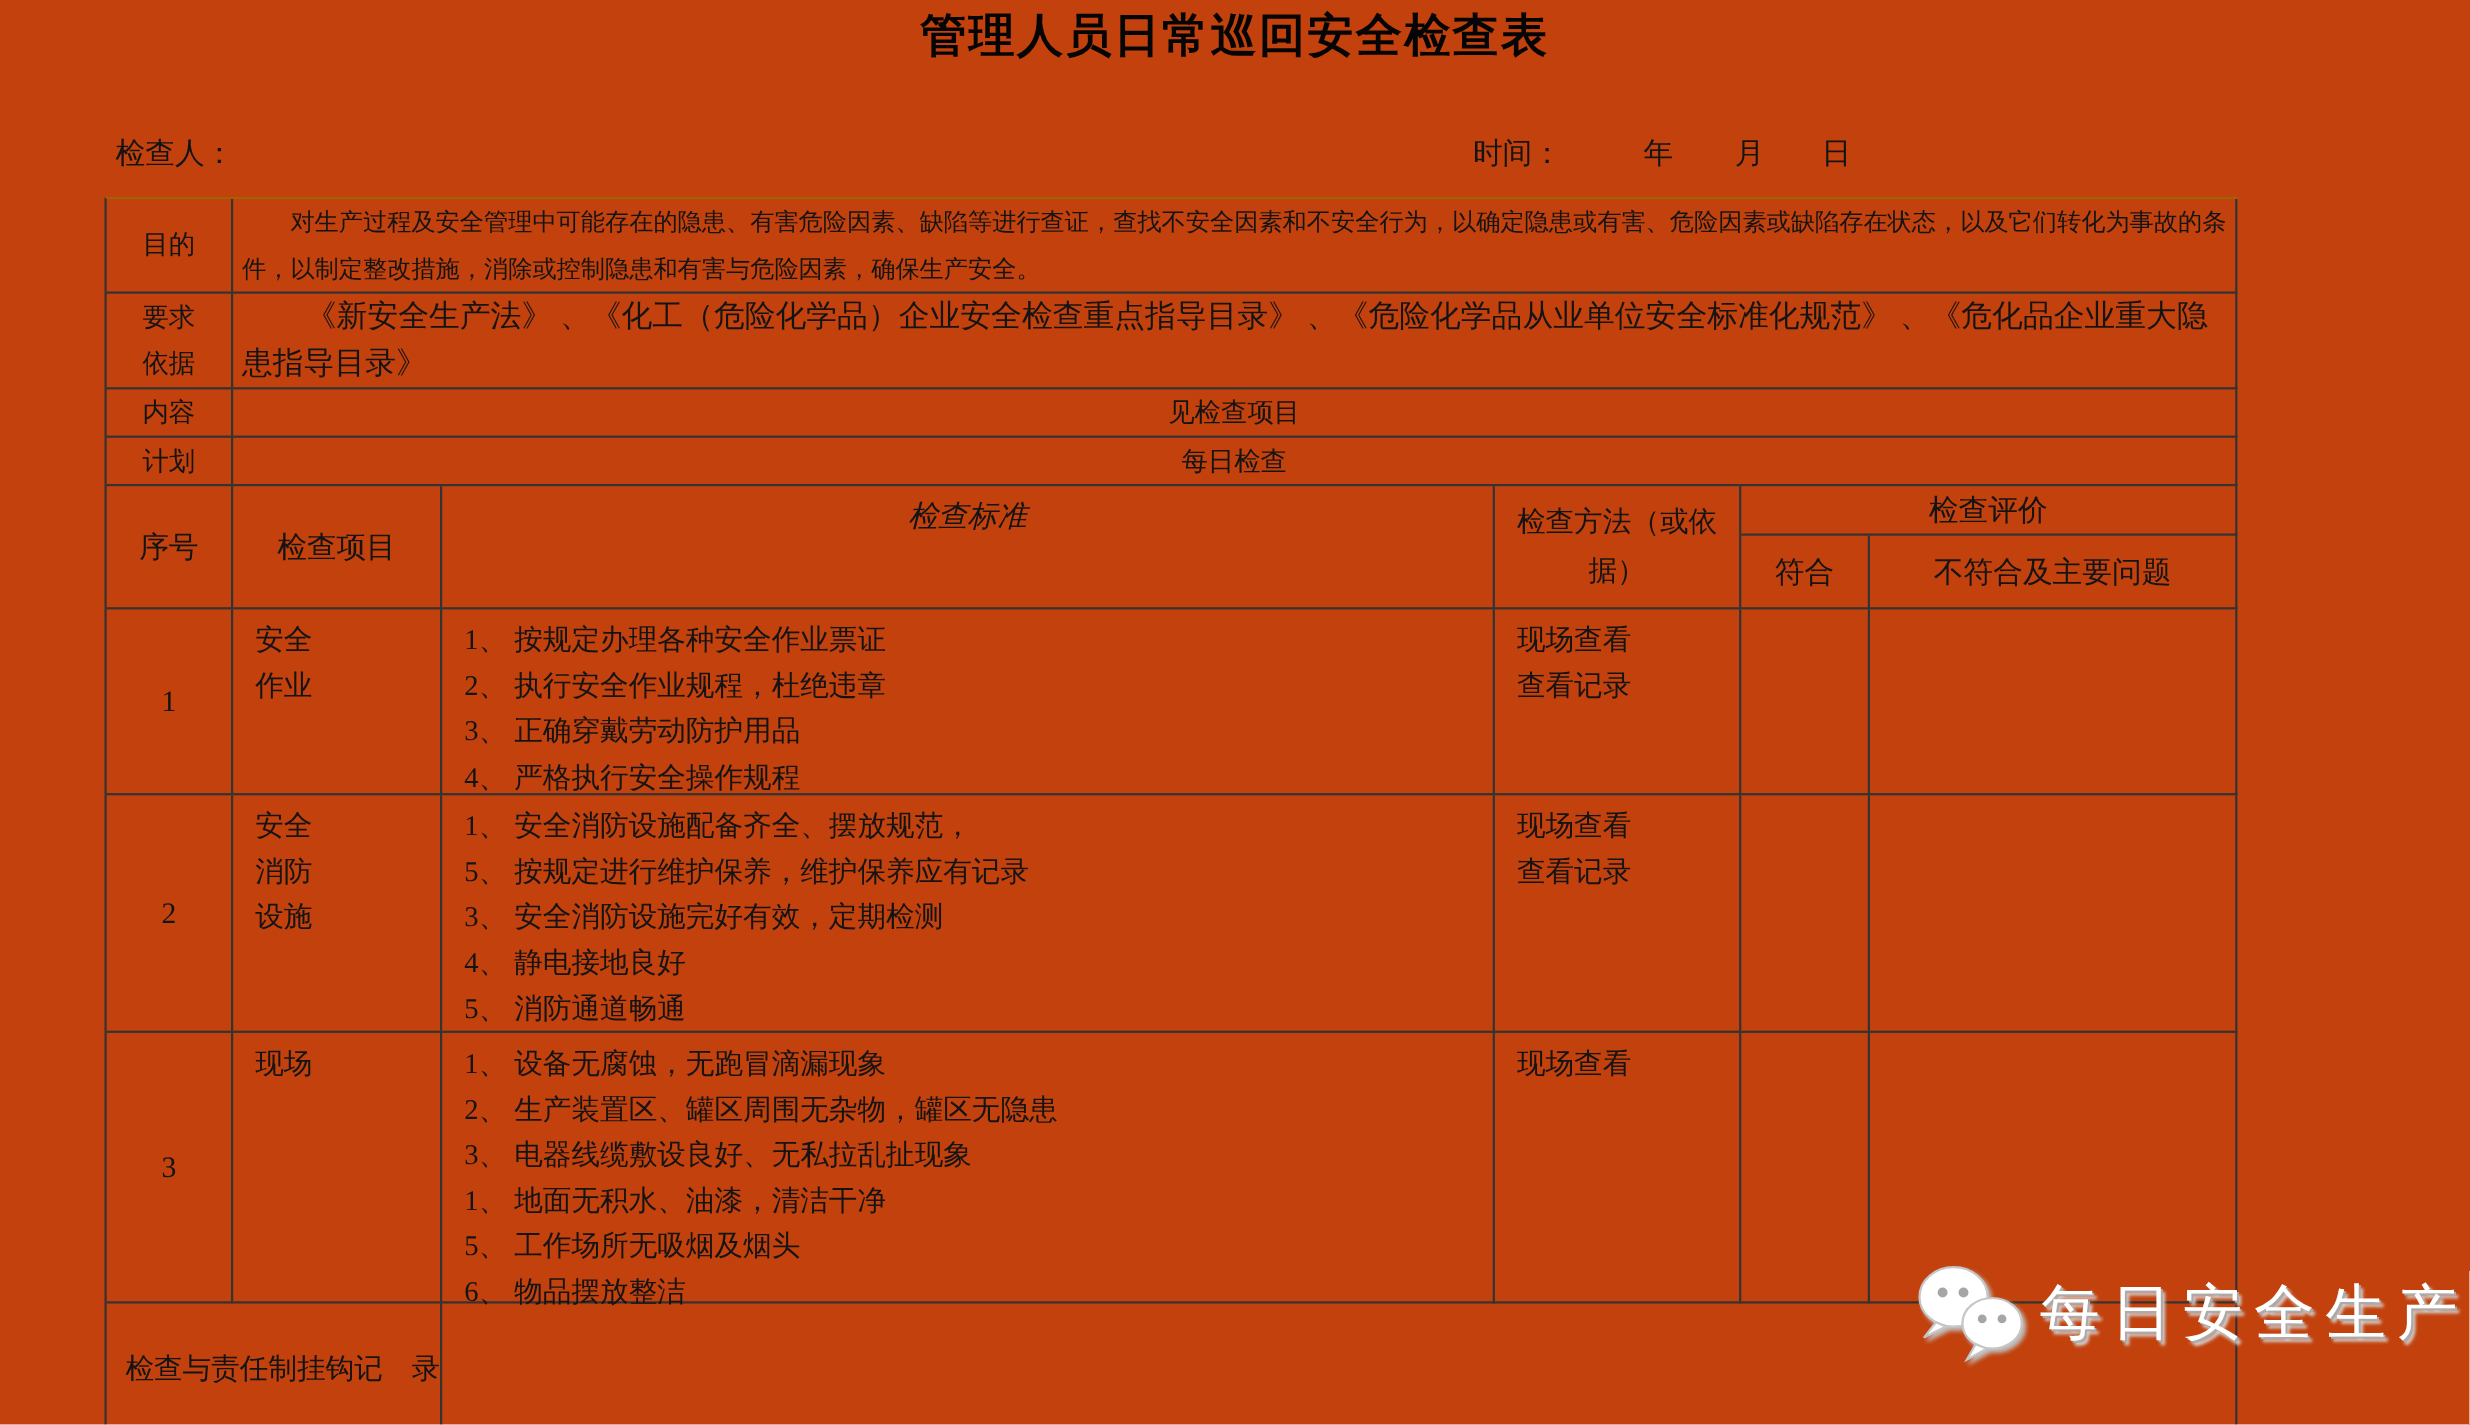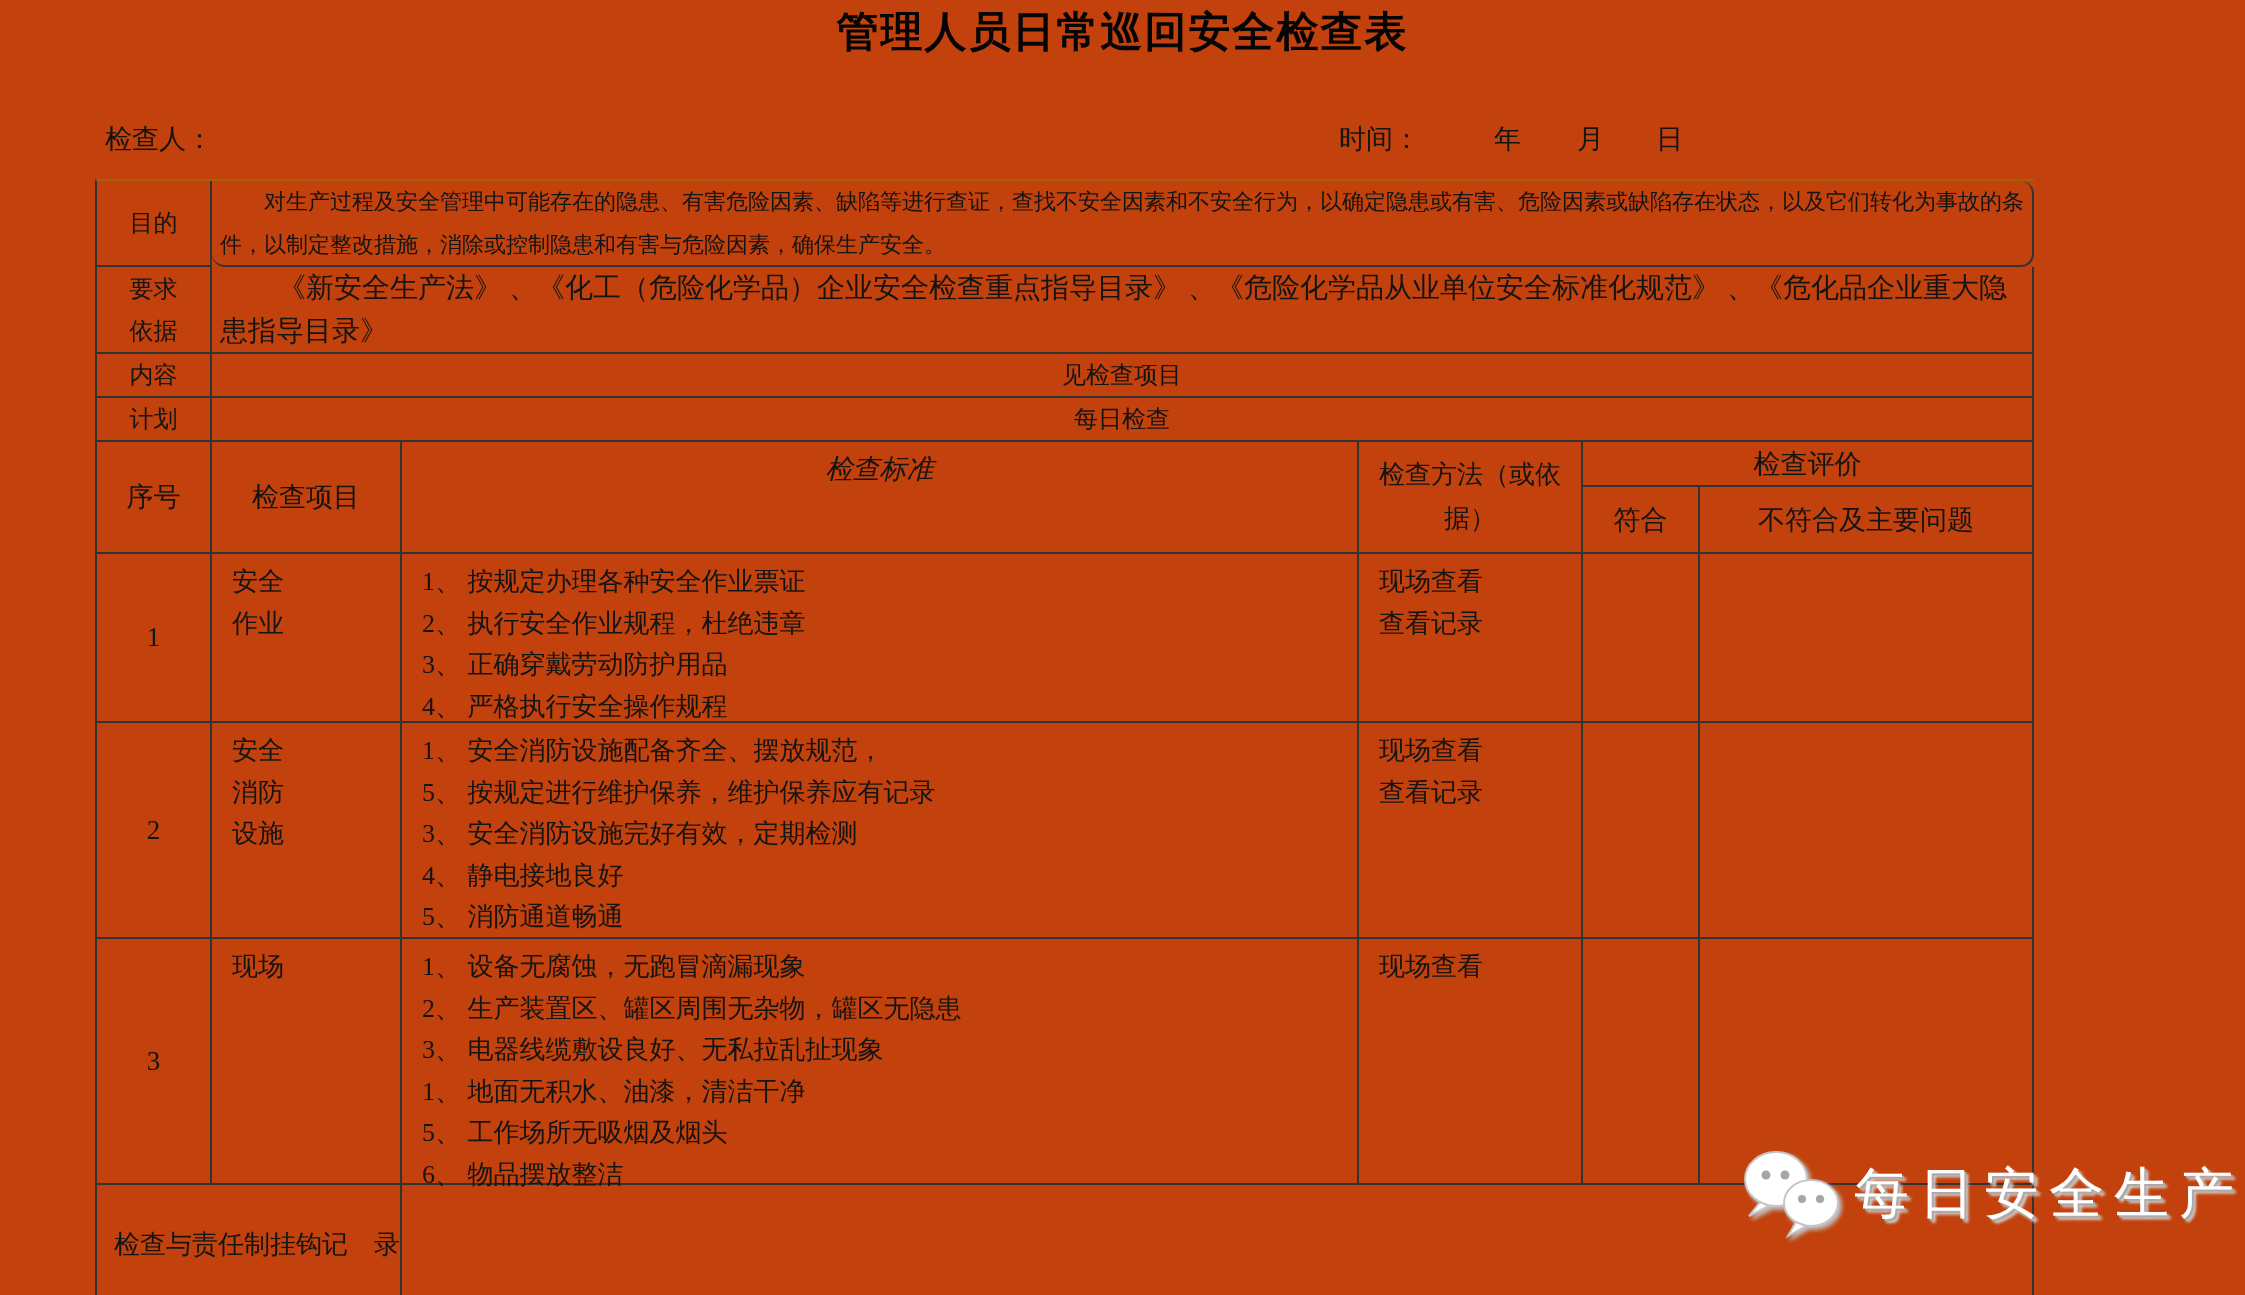--- a/index.html
+++ b/index.html
@@ -27,21 +27,21 @@
   .cell{
     border-right:2px solid #333333;border-bottom:2px solid #333333;
     box-sizing:border-box;position:relative;background:transparent;
   }
   .lbl{display:flex;flex-direction:column;align-items:center;justify-content:center;
        font-size:24px;text-align:center;}
   .hdr{display:flex;flex-direction:column;align-items:center;justify-content:center;
        font-size:27px;text-align:center;}
   .lbl .ln{line-height:42px;}
   .ctr{display:flex;align-items:center;justify-content:center;font-size:24px;}
-  .par{font-size:22px;line-height:43px;padding:0 8px;white-space:nowrap;overflow:visible;border-radius:13px;}
+  .par{font-size:22px;line-height:43px;padding:0 8px;white-space:nowrap;overflow:visible;}
   .par .first{text-indent:44px;}
   .par-big{font-size:28px;line-height:43px;padding:0 8px;white-space:nowrap;}
   .par-big .first{text-indent:58px;}
   .topc{display:flex;justify-content:center;align-items:flex-start;
         padding-top:9px;font-size:27px;font-style:italic;}
   .num{display:flex;align-items:center;justify-content:center;font-size:27px;}
   .lines{padding-top:7px;padding-left:20px;font-size:26px;line-height:41.5px;white-space:nowrap;}
   .footlbl{display:flex;flex-direction:row;align-items:center;justify-content:flex-end;
            font-size:26px;text-align:center;}
   .footlbl .ln{line-height:54px;}

